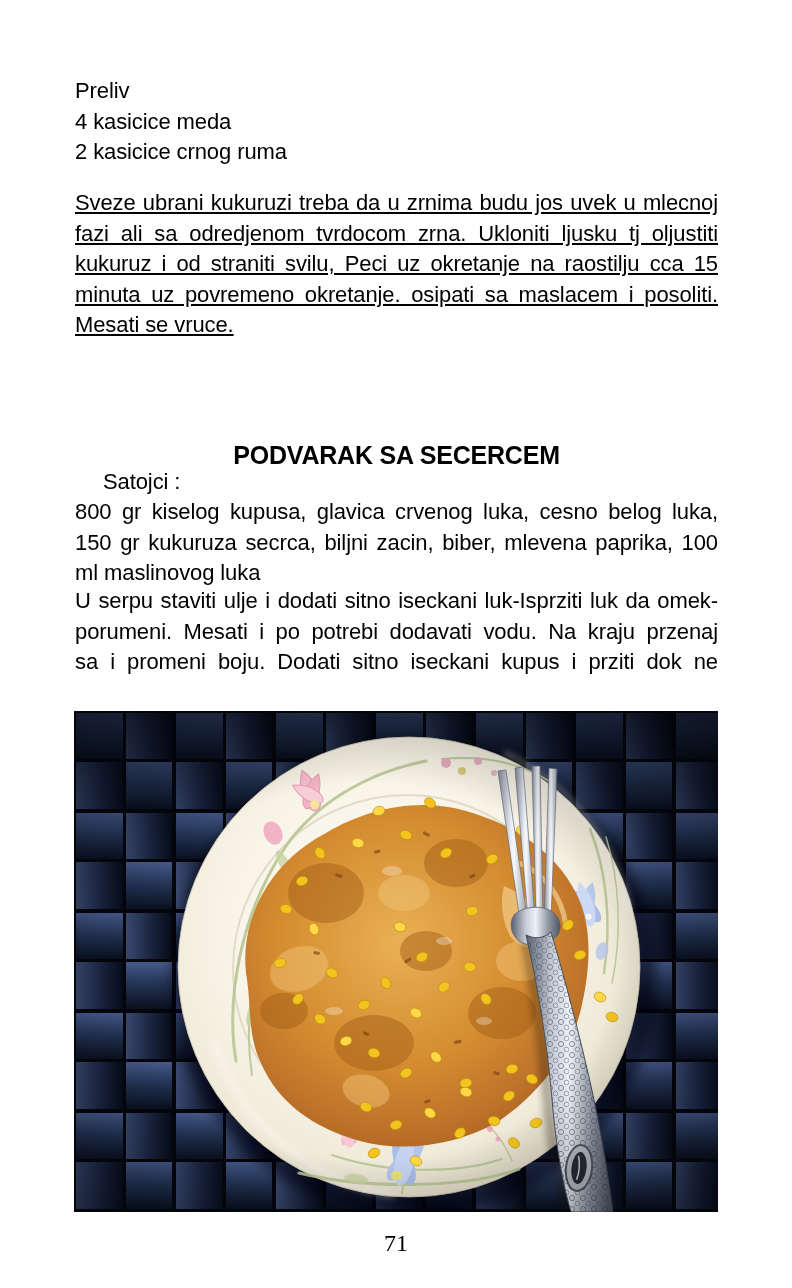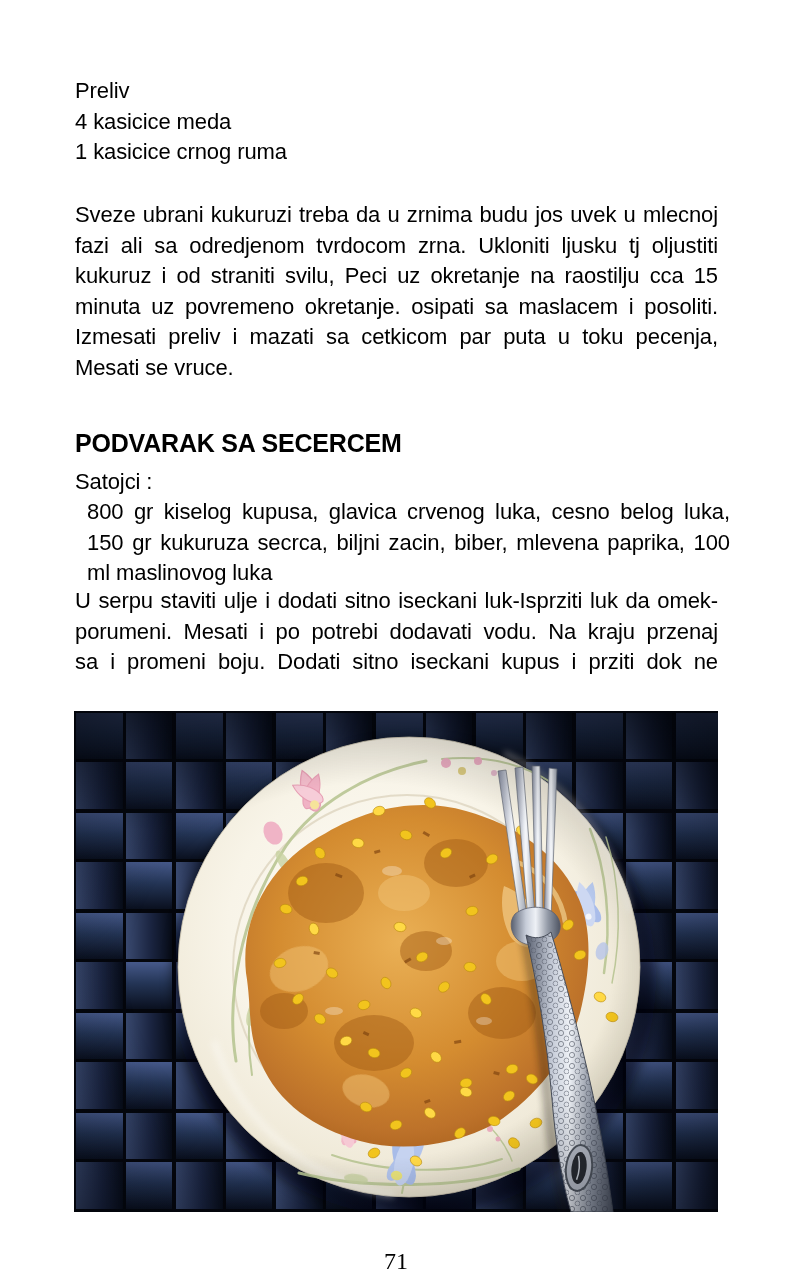--- a/index.html
+++ b/index.html
@@ -6,53 +6,52 @@
   .page {
     position:relative; width:792px; height:1288px; background:#ffffff;
     font-family:"Liberation Sans","DejaVu Sans",sans-serif; color:#000;
     overflow:hidden;
     padding-left:12px;
   }
   .tb { position:absolute; left:75px; width:643px; font-size:22px; letter-spacing:-0.1px; }
   .tline { line-height:30.5px; white-space:normal; }
   .just { text-align:justify; text-align-last:justify; }
   .title {
-    position:absolute; left:75px; width:643px; top:428px;
-    font-weight:bold; font-size:25px; line-height:31px;
+    position:absolute; left:75px; width:643px; top:440px;
+    text-align:center; font-weight:bold; font-size:25px; line-height:31px;
     letter-spacing:-0.2px;
   }
   .block-a { top:76px; }
-  .block-p1 { top:200px; }
-  .block-satojci { top:467px; }
-  .block-ing { top:497px;margin-left:12px; }
+  .block-p1 { top:188px;text-decoration:underline; }
+  .block-satojci { top:467px;margin-left:28px; }
+  .block-ing { top:497px; }
   .block-p2 { top:586px; }
   .photo { position:absolute; left:74px; top:711px; width:644px; height:501px; }
   .photo svg { display:block; }
   .pageno {
     position:absolute; left:0; top:1228px; width:792px; text-align:center;
-    font-family:"Liberation Serif","DejaVu Serif",serif; font-size:24px; line-height:30px;margin-top:18px;
+    font-family:"Liberation Serif","DejaVu Serif",serif; font-size:24px; line-height:30px;
   }
 </style>
 </head>
 <body>
 
 <div class="page">
 
   <div class="tb block-a">
       <div class="tline">Preliv</div>
       <div class="tline">4 kasicice meda</div>
-      <div class="tline">1 kasicice crnog ruma</div>
+      <div class="tline">2 kasicice crnog ruma</div>
     </div>
 
   <div class="tb block-p1">
       <div class="tline just">Sveze ubrani kukuruzi treba da u zrnima budu jos uvek u mlecnoj</div>
       <div class="tline just">fazi ali sa odredjenom tvrdocom zrna. Ukloniti ljusku tj oljustiti</div>
       <div class="tline just">kukuruz i od straniti svilu, Peci uz okretanje na raostilju cca 15</div>
       <div class="tline just">minuta uz povremeno okretanje. osipati sa maslacem i posoliti.</div>
-      <div class="tline just">Izmesati preliv i mazati sa cetkicom par puta u toku pecenja,</div>
       <div class="tline">Mesati se vruce.</div>
     </div>
 
   <div class="title">PODVARAK SA SECERCEM</div>
 
   <div class="tb block-satojci" style="line-height:30.5px;">Satojci :</div>
 
   <div class="tb block-ing">
       <div class="tline just">800 gr kiselog kupusa, glavica crvenog luka, cesno belog luka,</div>
       <div class="tline just">150 gr kukuruza secrca, biljni zacin, biber, mlevena paprika, 100</div>

